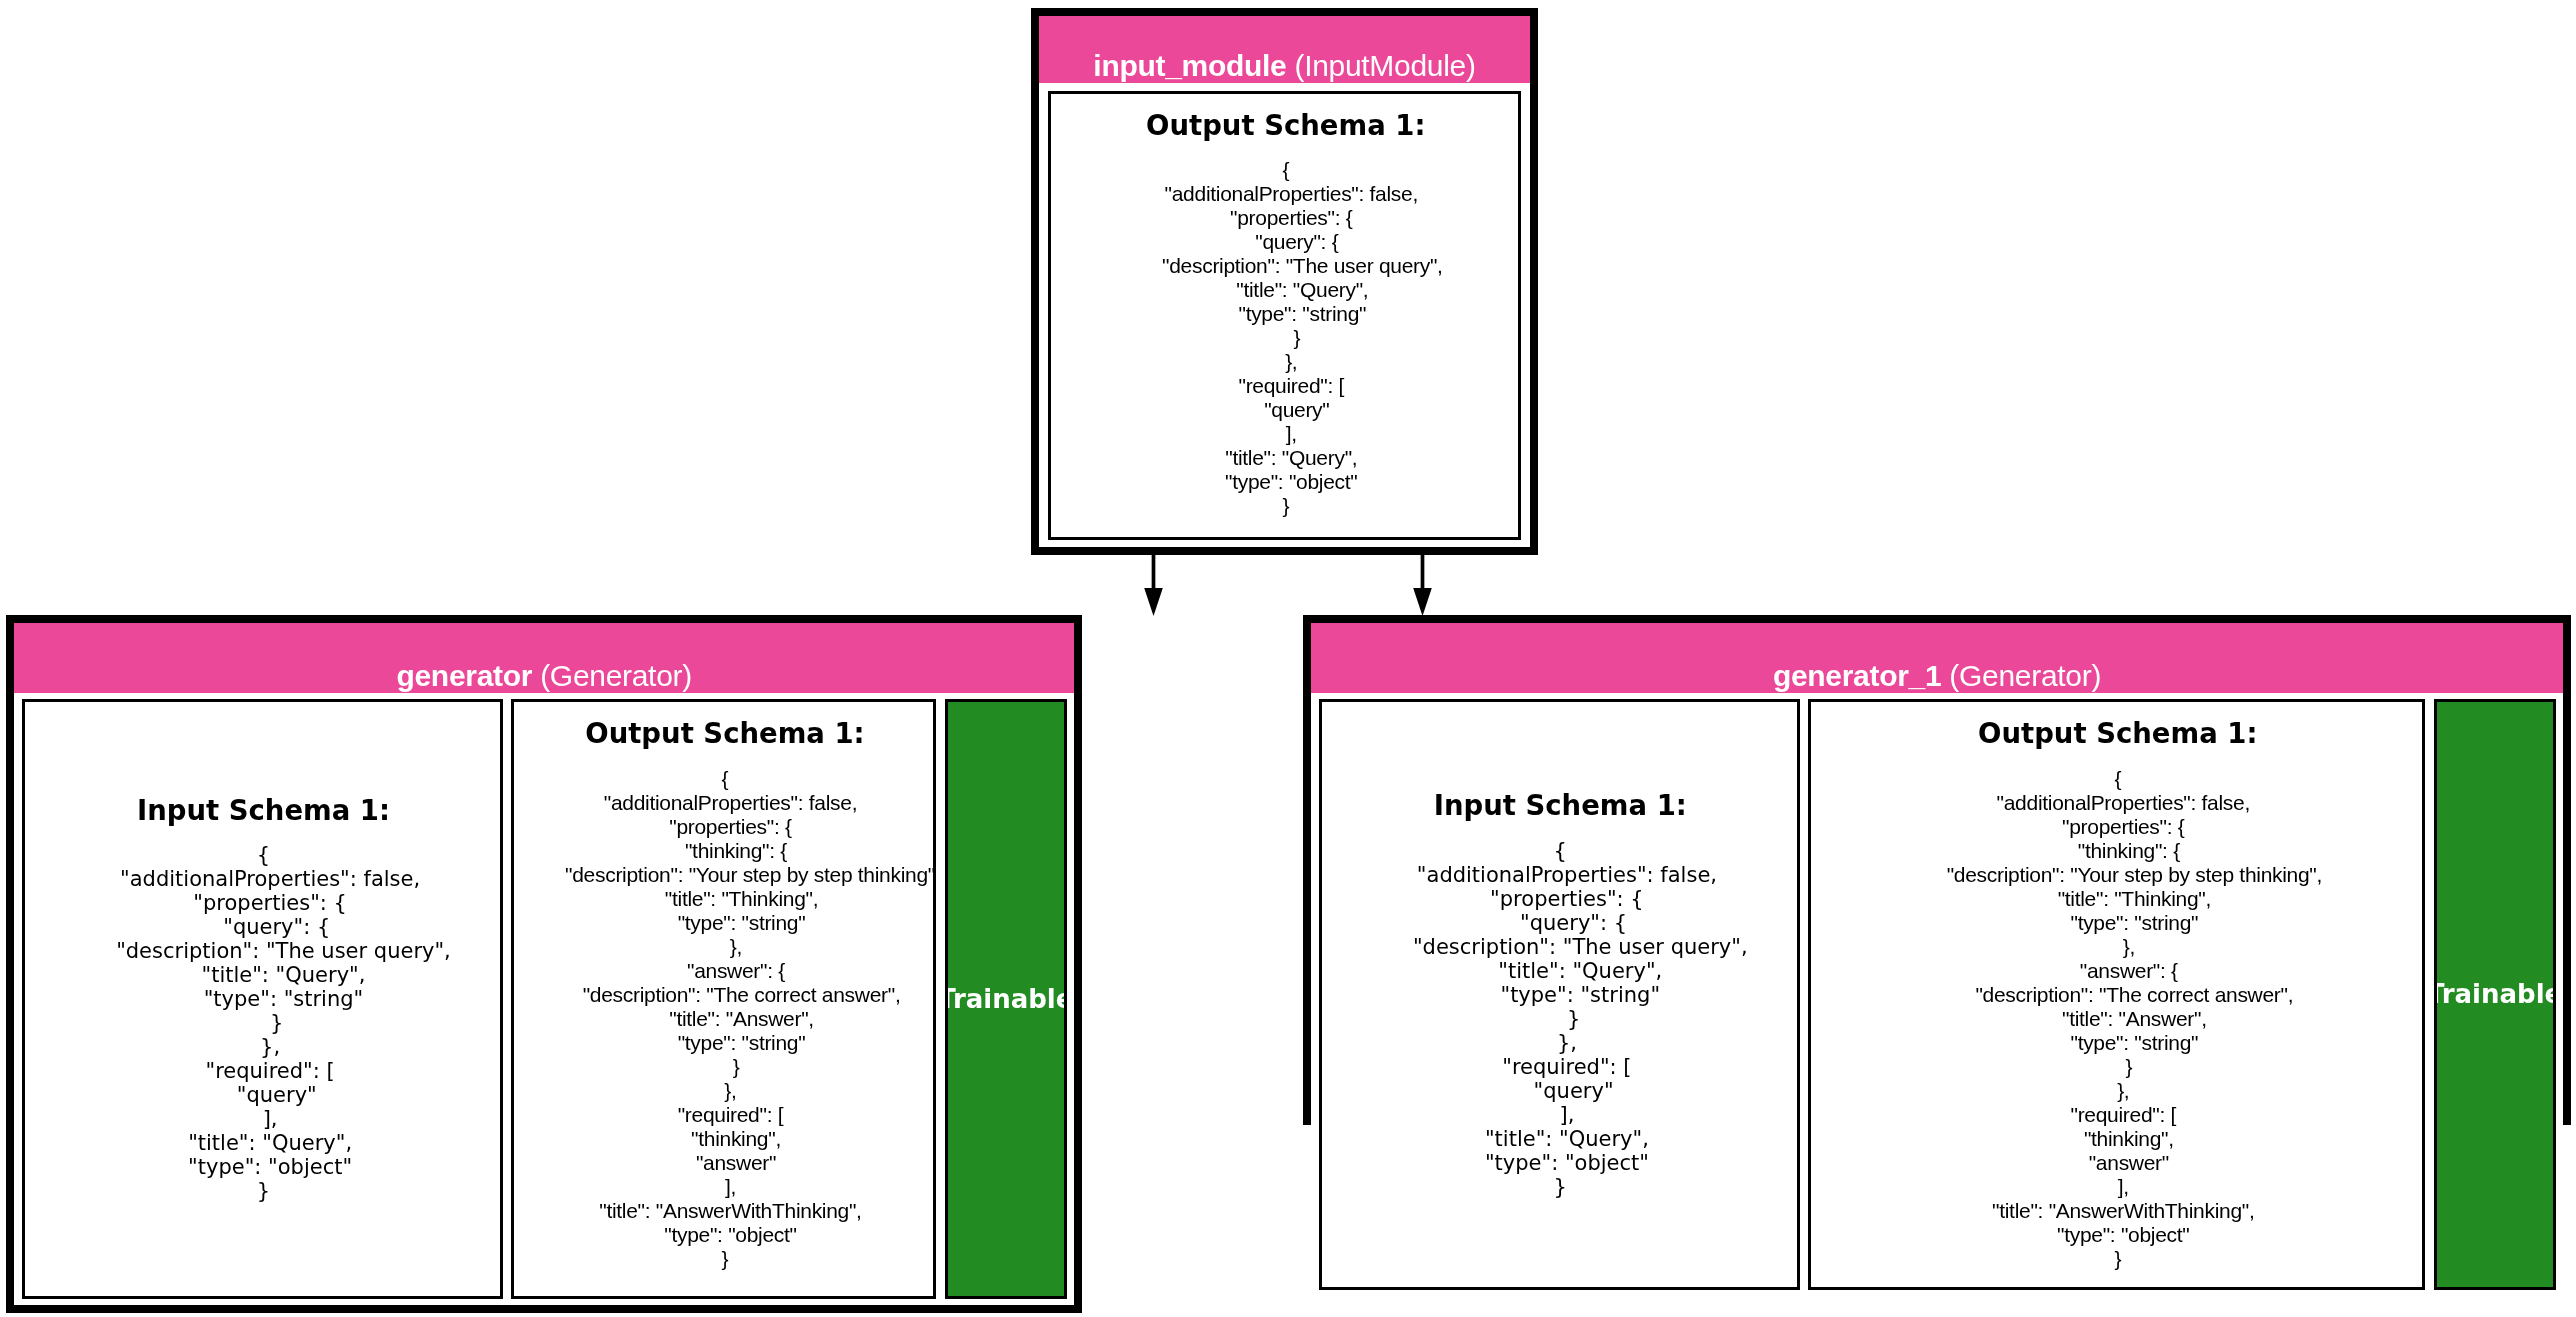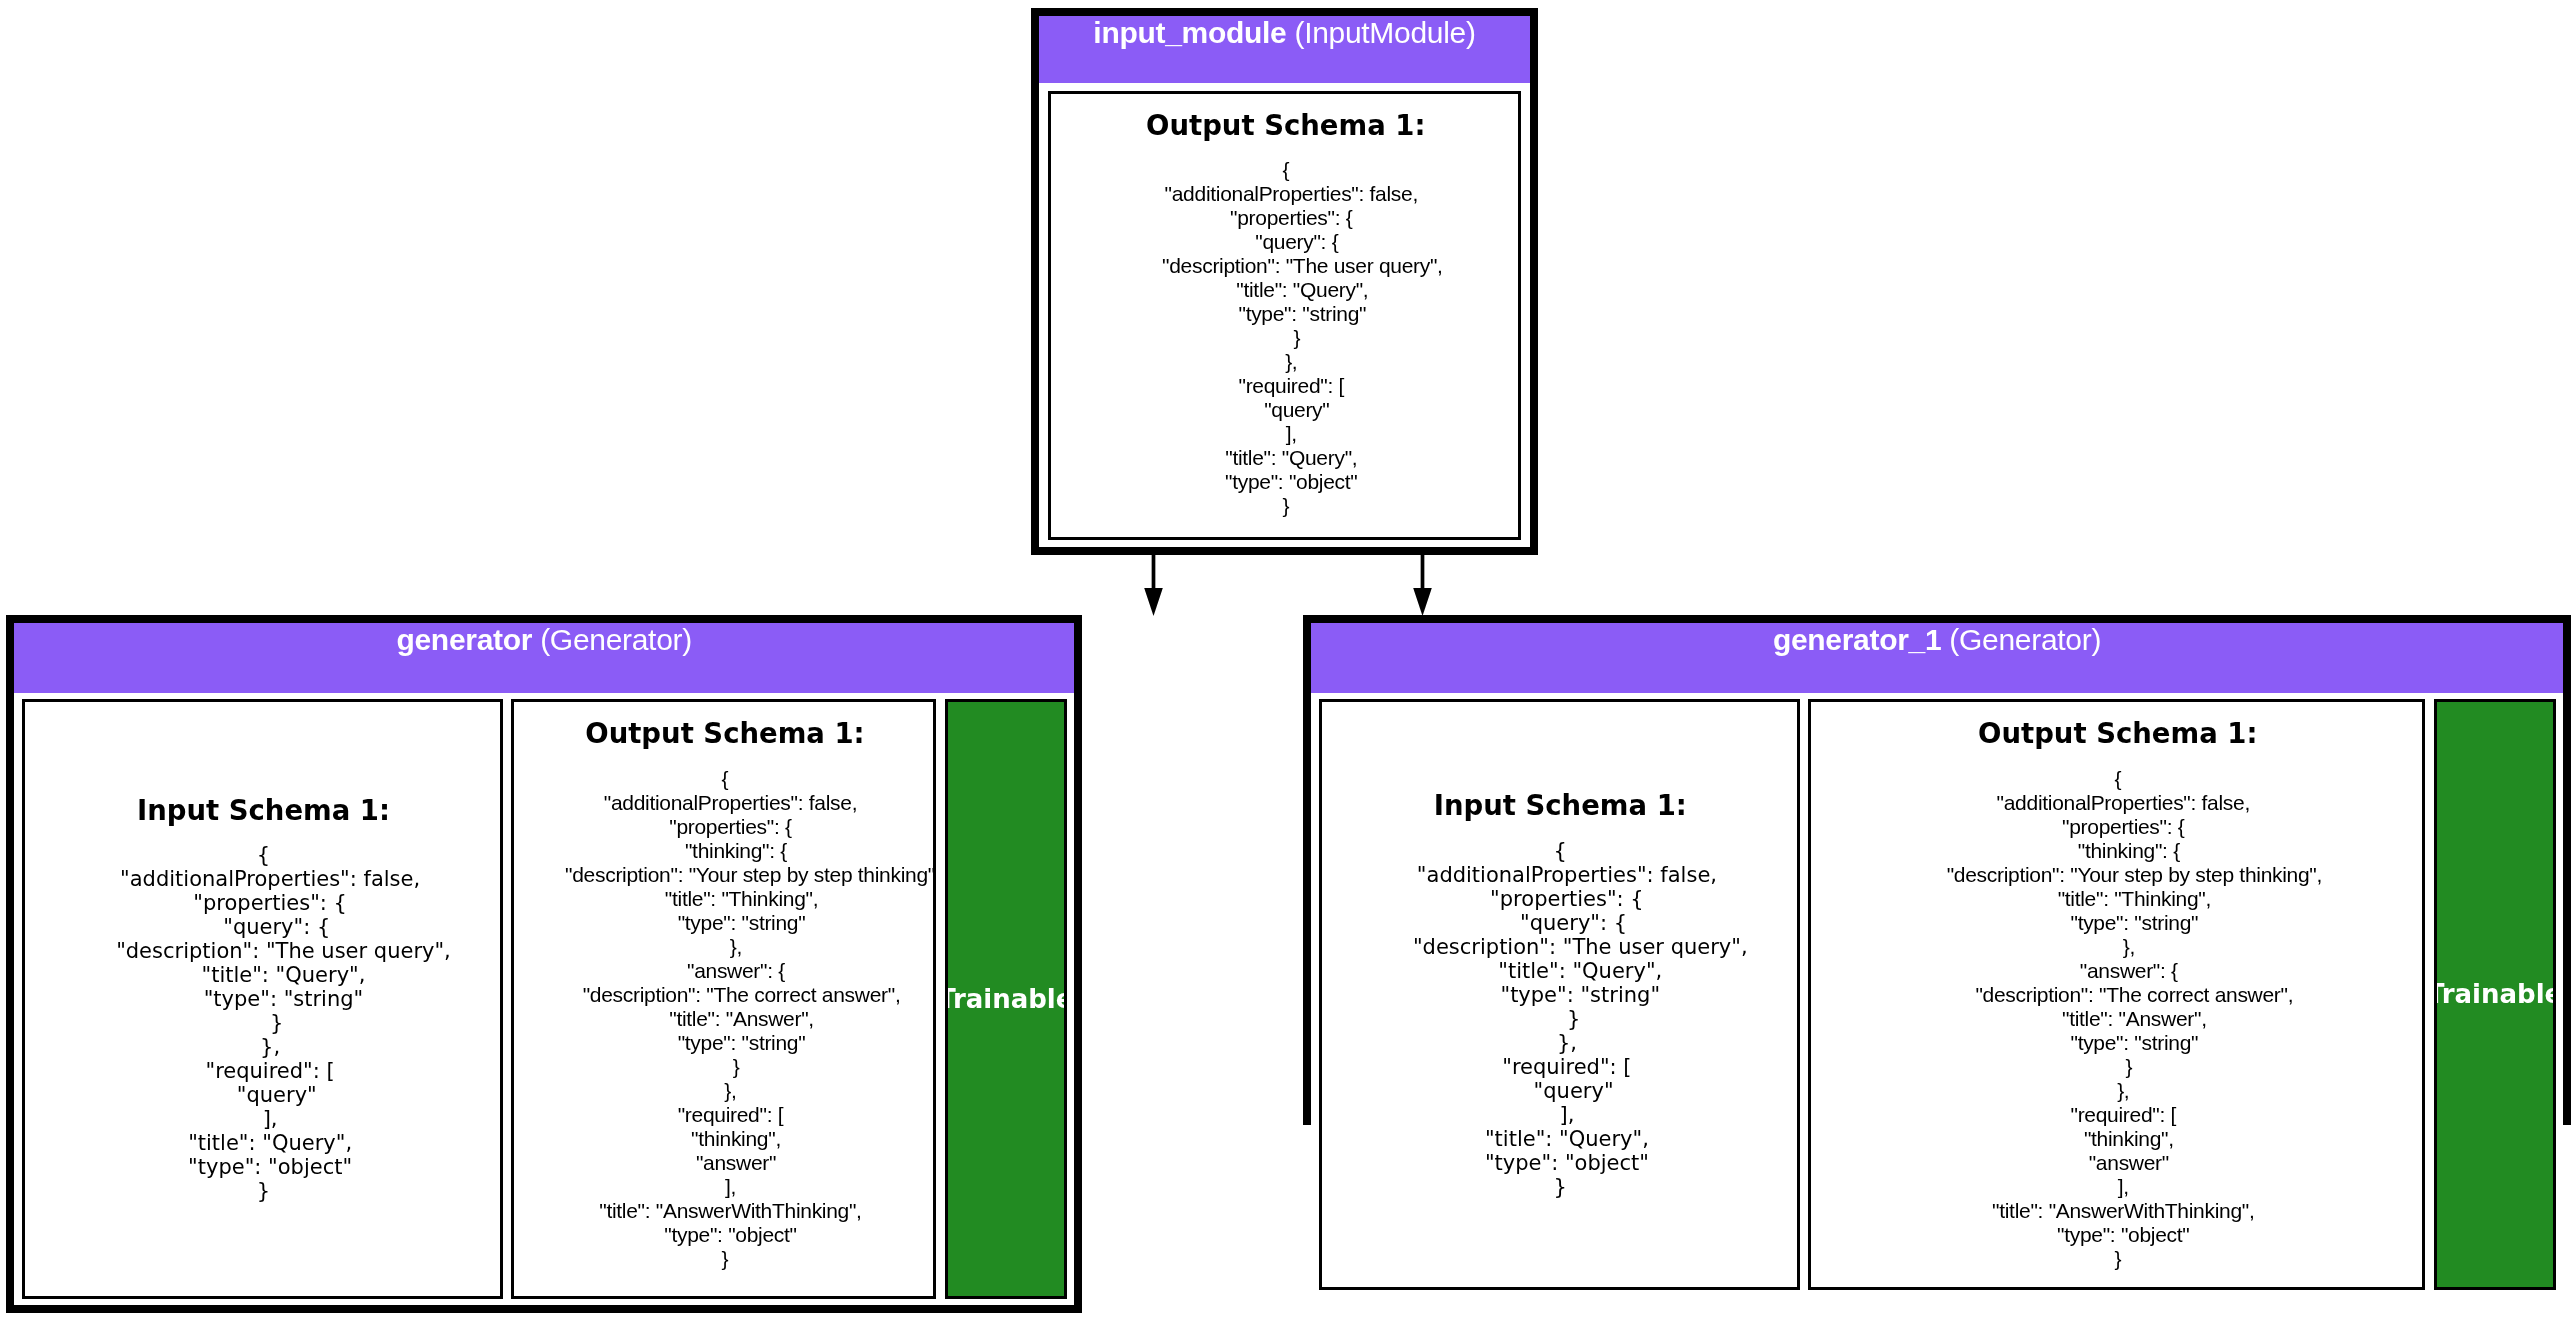--- a/index.html
+++ b/index.html
@@ -14,24 +14,24 @@
   .module {
     position: absolute;
     border: 8px solid #000000;
     background: #ffffff;
     display: flex;
     flex-direction: column;
     box-sizing: border-box;
   }
 
   .module-header {
-    background: #8b5cf6;
+    background: #ec4899;
     color: #ffffff;
     display: flex;
-    align-items: flex-start;
+    align-items: flex-end;
     justify-content: center;
     font-size: 30px;
     letter-spacing: -0.3px;
     flex: 0 0 auto;
     white-space: pre;
   }
   .module-header .name { font-weight: bold; }
   .module-header .type { font-weight: normal; }
 
   .module-body {

